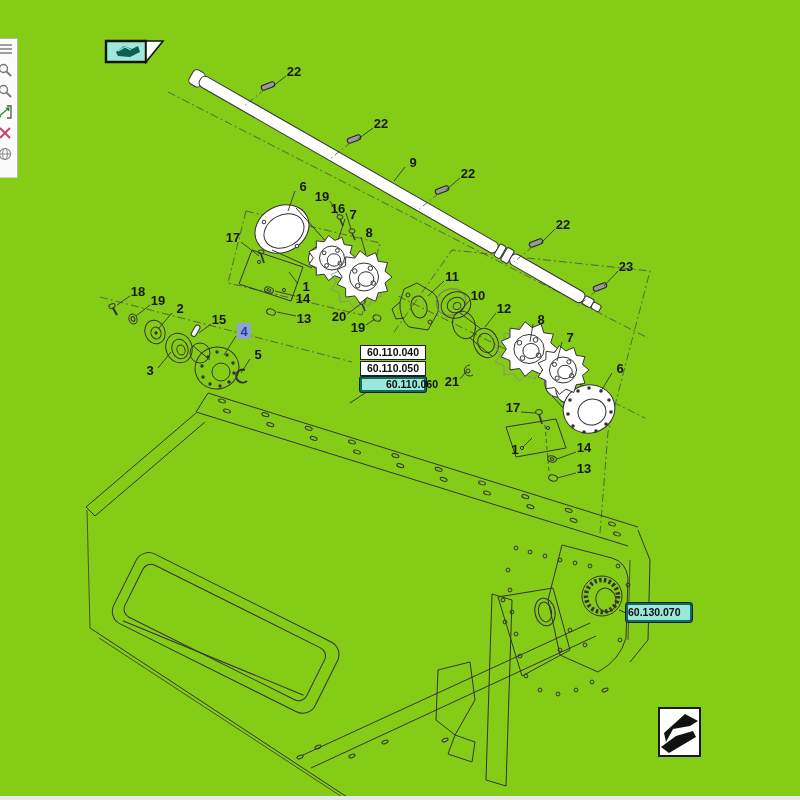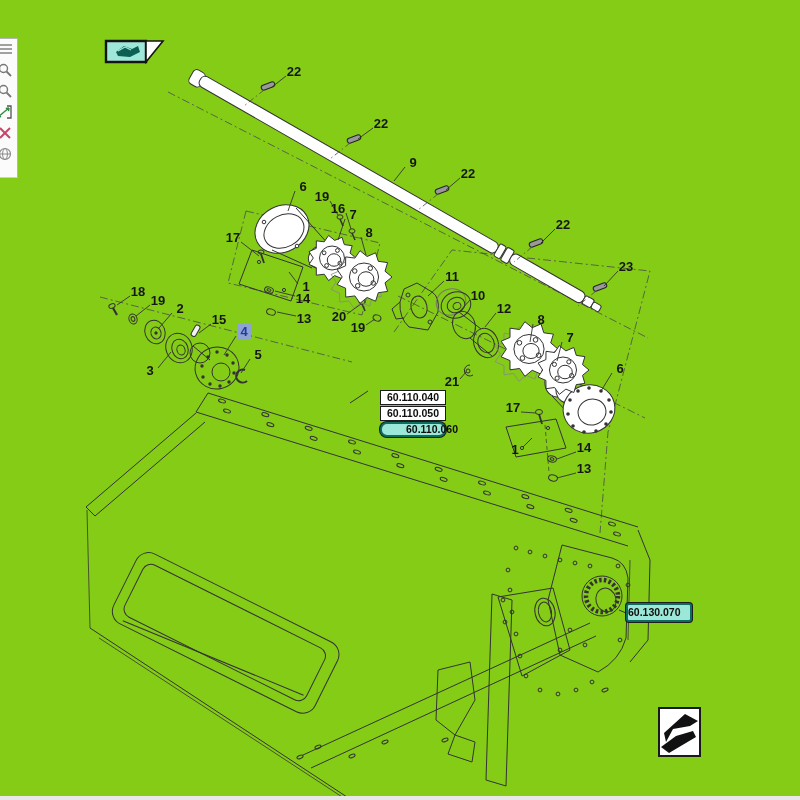--- a/index.html
+++ b/index.html
@@ -6,25 +6,25 @@
   .stage{position:relative;width:800px;height:796px;background:#84cc16;overflow:hidden;
          font-family:"Liberation Sans",sans-serif;}
   
   .toolbar{position:absolute;left:0;top:38px;width:17px;height:136px;background:#fbfbfb;
            border-top:1px solid #b5b5b5;border-right:1px solid #b5b5b5;border-bottom:1px solid #cfcfcf;
            display:flex;flex-direction:column;align-items:flex-start;gap:5px;padding-top:2px;overflow:hidden;}
   .tbicon{width:16px;height:16px;margin-left:-3px;flex:0 0 auto;cursor:pointer;}
   
   .flagbtn{position:absolute;left:104px;top:39px;width:62px;height:25px;cursor:pointer;}
   
-  .seclabels{position:absolute;left:380px;top:345px;width:68px;margin-top:45px;}
+  .seclabels{position:absolute;left:360px;top:345px;width:68px;}
   .sec-label{box-sizing:border-box;width:66px;height:15px;margin-bottom:1px;border:1px solid #1c1c1c;
              background:#ffffff;color:#0d0d0d;font-size:10.5px;font-weight:700;text-align:center;
              line-height:13px;letter-spacing:0px;cursor:pointer;}
-  .sec-label.hl{background:var(--teal);border:2px solid var(--tealBorder);border-radius:7px;
+  .sec-label.hl{background:var(--teal);border:2px solid var(--tealBorder);border-radius:2px;
                 line-height:11px;box-shadow:0 0 0 1px #1c1c1c;padding-left:24px;}
   
   .frame-label{position:absolute;left:626px;top:603px;box-sizing:border-box;width:66px;height:19px;
                background:var(--teal);border:2px solid var(--tealBorder);border-radius:3px;
                box-shadow:0 0 0 1px #1c1c1c;color:#0d0d0d;font-size:10.5px;font-weight:700;
                text-align:left;line-height:15px;cursor:pointer;}
   
   .ovbtn{position:absolute;left:658px;top:707px;width:43px;height:50px;background:#fff;
          border:2px solid #1a1a1a;box-sizing:border-box;cursor:pointer;}
   svg.diagram{position:absolute;left:0;top:0;}

